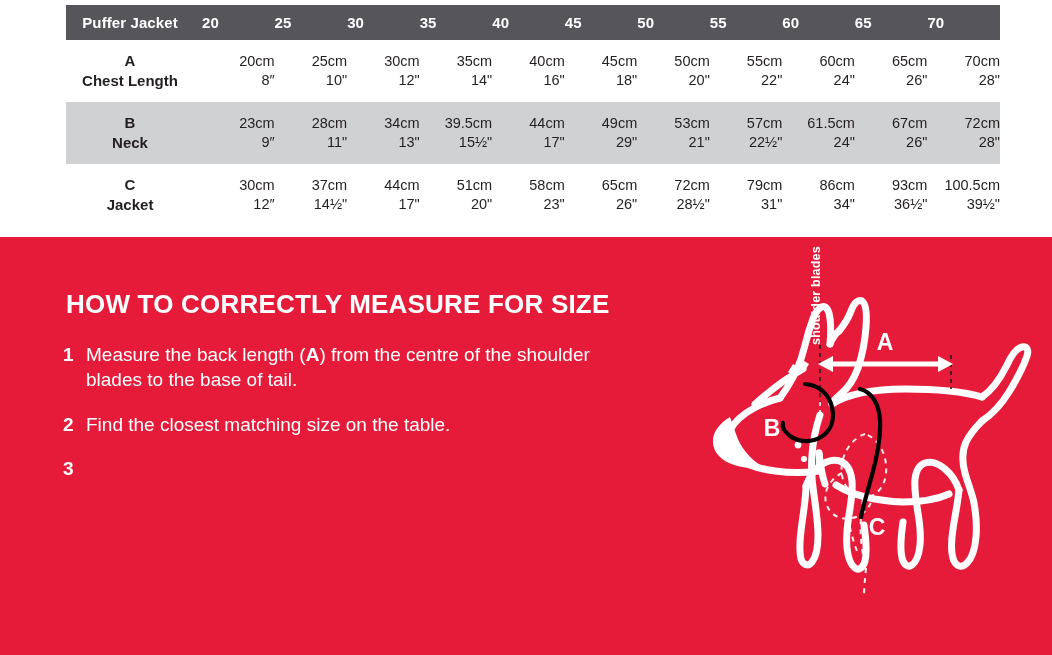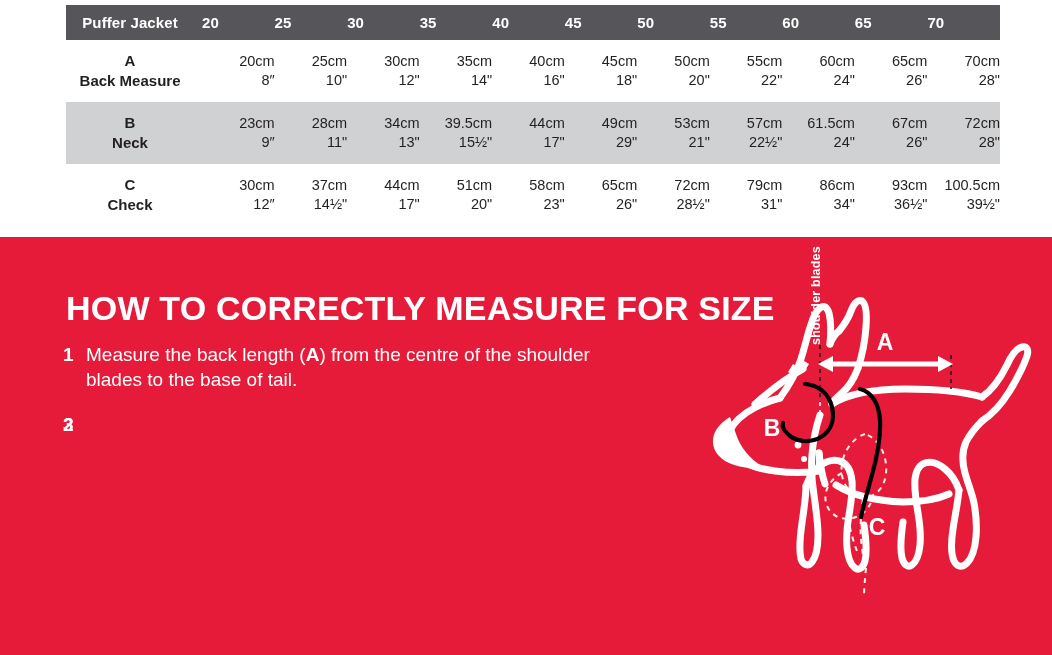--- a/index.html
+++ b/index.html
@@ -89,21 +89,21 @@
     height: 418px;
     background: #E51B39;
     overflow: hidden;
   }
 
   #howto-heading {
     position: absolute;
     left: 66px;
     top: 52px;
     color: #ffffff;
-    font-size: 34px;
+    font-size: 26px;
     font-weight: bold;
     letter-spacing: 0.2px;
     white-space: nowrap;
   }
 
   #steps {
     position: absolute;
     left: 63px;
     top: 105px;
     width: 560px;
@@ -222,21 +222,21 @@
             <th>55</th>
             <th>60</th>
             <th>65</th>
             <th>70</th>
           </tr>
       </thead>
       <tbody id="size-table-body">
       <tr>
             <td class="row-label">
               <span class="letter">A</span>
-              <span class="name">Back Measure</span>
+              <span class="name">Chest Length</span>
             </td>
             <td>
               <span class="cell-cm">20cm</span>
               <span class="cell-in">8″</span>
             </td>
             <td>
               <span class="cell-cm">25cm</span>
               <span class="cell-in">10"</span>
             </td>
             <td>
@@ -322,21 +322,21 @@
               <span class="cell-in">26"</span>
             </td>
             <td>
               <span class="cell-cm">72cm</span>
               <span class="cell-in">28"</span>
             </td>
           </tr>
           <tr>
             <td class="row-label">
               <span class="letter">C</span>
-              <span class="name">Check</span>
+              <span class="name">Jacket</span>
             </td>
             <td>
               <span class="cell-cm">30cm</span>
               <span class="cell-in">12″</span>
             </td>
             <td>
               <span class="cell-cm">37cm</span>
               <span class="cell-in">14½"</span>
             </td>
             <td>
@@ -379,21 +379,21 @@
         </tbody>
     </table>
   </div>
 
   <div id="red-panel">
 
     <div id="howto-heading">HOW TO CORRECTLY MEASURE FOR SIZE</div>
 
     <div id="steps">
         <div class="step"><span class="num">1</span><span><span>Measure the back length (</span><b>A</b><span>) from the centre of the shoulder blades to the base of tail.</span></span></div>
-        <div class="step"><span class="num">2</span></div>
+        <div class="step"><span class="num">2</span><span><span>Find the closest matching size on the table.</span></span></div>
         <div class="step"><span class="num">3</span></div>
       </div>
 
     <div id="dog-diagram">
       <svg width="432" height="418" viewBox="0 0 432 418" xmlns="http://www.w3.org/2000/svg">
 
         <g>
 
           <path class="dog-stroke" d="M 160 161 C 168 150 176 137 181 122
                    C 186 106 188 95 191 88"></path>

